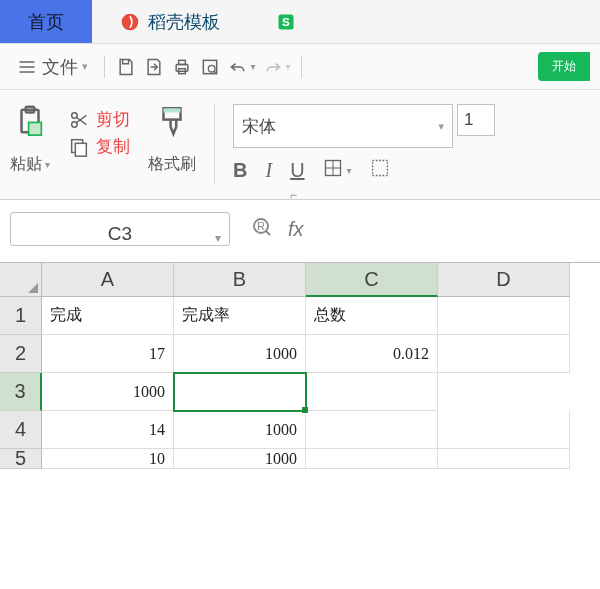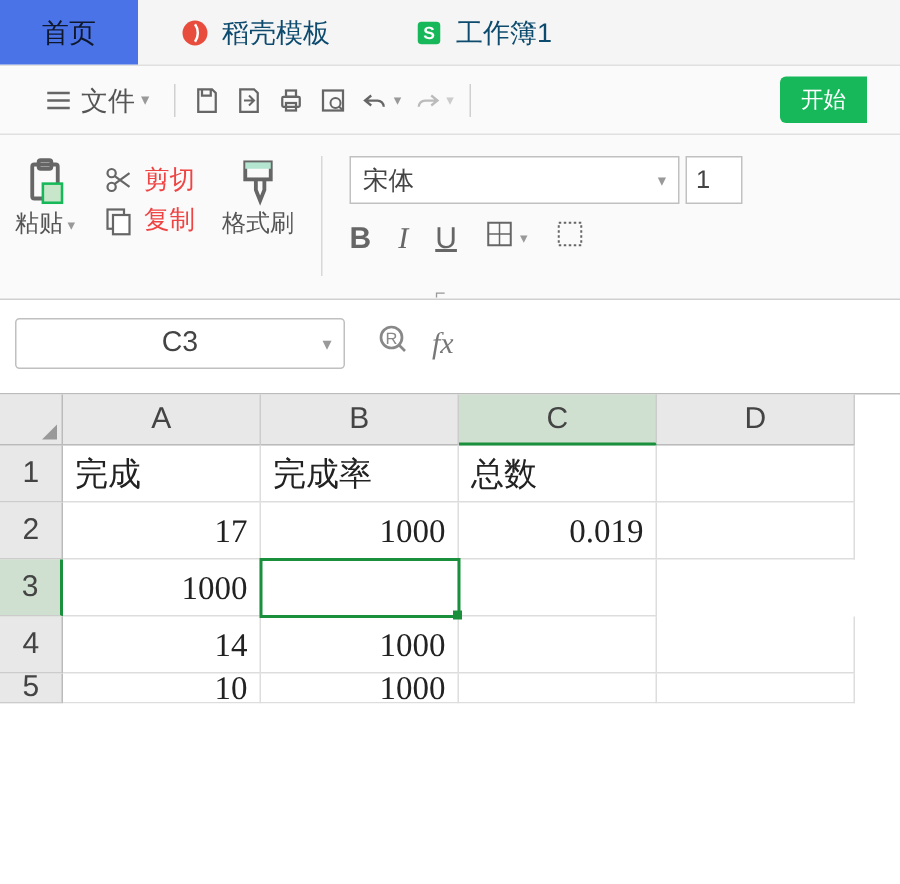--- a/index.html
+++ b/index.html
@@ -3,53 +3,53 @@
 <meta charset="utf-8">
 <style>
 * { box-sizing: border-box; margin: 0; padding: 0; font-family: "Microsoft YaHei", Arial, sans-serif; }
 body { width: 600px; height: 589px; overflow: hidden; background: #fff; }
 
 .tabs { display: flex; height: 44px; background: #f5f5f5; border-bottom: 1px solid #e0e0e0; }
 .tab { display: flex; align-items: center; padding: 0 28px; font-size: 18px; color: #0c4a6e; gap: 8px; }
 .tab.active { background: #4a73e8; color: #0f172a; }
 .tab-icon { width: 20px; height: 20px; display: inline-flex; align-items: center; justify-content: center; }
 
-.menubar { display: flex; align-items: center; height: 46px; padding: 0 22px; gap: 6px; border-bottom: 1px solid #e0e0e0; background: #fafafa; }
+.menubar { display: flex; align-items: center; height: 46px; padding: 0 10px; gap: 6px; border-bottom: 1px solid #e0e0e0; background: #fafafa; }
 .menu-btn { display: flex; align-items: center; gap: 4px; padding: 4px 6px; color: #555; font-size: 18px; cursor: pointer; }
 .menu-sep { width: 1px; height: 22px; background: #d0d0d0; margin: 0 4px; }
 .icon-sm { width: 22px; height: 22px; display: inline-flex; align-items: center; justify-content: center; color: #666; }
-.start-btn { background: #16b859; color: #fff; padding: 6px 14px; border-radius: 4px 0 0 4px; font-size: 15px; margin-left: auto; }
+.start-btn { background: #16b859; color: #fff; padding: 6px 14px; border-radius: 4px 0 0 4px; font-size: 12px; margin-left: auto; }
 
 .ribbon { display: flex; align-items: flex-start; height: 110px; padding: 14px 10px 0 10px; gap: 18px; background: #fafafa; border-bottom: 1px solid #d0d0d0; }
-.rib-big { display: flex; flex-direction: column; align-items: center; gap: 1px; color: #555; font-size: 16px; }
+.rib-big { display: flex; flex-direction: column; align-items: center; gap: 16px; color: #555; font-size: 16px; }
 .rib-big .icon-lg { width: 34px; height: 34px; }
 .rib-row { display: flex; align-items: center; gap: 6px; color: #ef4444; font-size: 17px; margin: 4px 0; }
 .icon-md { width: 22px; height: 22px; display: inline-flex; }
 .rib-sep { width: 1px; height: 80px; background: #d8d8d8; }
-.font-box { display: flex; align-items: center; border: 1px solid #c0c0c0; background: #fff; height: 32px; min-width: 220px; padding: 0 8px; font-size: 17px; color: #444; }
+.font-box { display: flex; align-items: center; border: 1px solid #c0c0c0; background: #fff; height: 44px; min-width: 220px; padding: 0 8px; font-size: 17px; color: #444; }
 .size-box { display: flex; align-items: center; border: 1px solid #c0c0c0; background: #fff; height: 32px; width: 38px; padding: 0 6px; font-size: 17px; color: #444; }
 .fmt-row { display: flex; gap: 18px; margin-top: 10px; color: #666; font-size: 20px; align-items: center; }
 .dialog-launcher { position: absolute; top: 188px; left: 290px; color: #999; font-size: 12px; }
 
 .namebox-row { display: flex; align-items: center; height: 44px; padding: 24px 10px 10px 10px; gap: 20px; }
-.namebox { border: 1px solid #c0c0c0; border-radius: 3px; height: 34px; width: 220px; display: flex; align-items: center; justify-content: center; font-size: 19px; color: #444; position: relative; }
+.namebox { border: 1px solid #c0c0c0; border-radius: 3px; height: 34px; width: 220px; display: flex; align-items: flex-end; justify-content: center; font-size: 19px; color: #444; position: relative; }
 .namebox .dd { position: absolute; right: 8px; color: #999; font-size: 12px; }
 .fx-area { display: flex; align-items: center; gap: 14px; color: #777; font-size: 20px; }
 
 .grid { margin-top: 18px; border-top: 1px solid #bbb; }
 .gh-row { display: flex; height: 34px; }
 .corner { width: 42px; border-right: 1px solid #bbb; border-bottom: 1px solid #bbb; background: #e8e8e8; position: relative; }
 .corner::after { content: ""; position: absolute; right: 3px; bottom: 3px; border-left: 10px solid transparent; border-bottom: 10px solid #999; }
 .col-h { width: 132px; border-right: 1px solid #ccc; border-bottom: 1px solid #bbb; background: #e8e8e8; display: flex; align-items: center; justify-content: center; font-size: 20px; color: #444; }
 .col-h.sel { background: #d0e0d0; border-bottom: 2px solid #1a8f3c; }
 
 .g-row { display: flex; height: 38px; }
 .row-h { width: 42px; border-right: 1px solid #bbb; border-bottom: 1px solid #ccc; background: #e8e8e8; display: flex; align-items: center; justify-content: center; font-size: 20px; color: #444; }
 .row-h.sel { background: #d0e0d0; border-right: 2px solid #1a8f3c; }
-.cell { width: 132px; border-right: 1px solid #ddd; border-bottom: 1px solid #ddd; display: flex; align-items: center; font-size: 22px; color: #222; padding: 0 8px; font-family: SimSun, serif; }
+.cell { width: 132px; border-right: 1px solid #ddd; border-bottom: 1px solid #ddd; display: flex; align-items: center; font-size: 16px; color: #222; padding: 0 8px; font-family: SimSun, serif; }
 .cell.l { justify-content: flex-start; }
 .cell.r { justify-content: flex-end; }
 .cell.active { outline: 2px solid #1a8f3c; outline-offset: -1px; position: relative; }
 .cell.active::after { content: ""; position: absolute; right: -3px; bottom: -3px; width: 6px; height: 6px; background: #1a8f3c; }
 .g-row.partial { height: 20px; overflow: hidden; }
 </style>
 </head>
 <body>
 
 <div class="tabs">
@@ -65,21 +65,20 @@
     </span>
     <span>稻壳模板</span>
   </div>
   <div class="tab">
     <span class="tab-icon">
       <svg viewBox="0 0 24 24" width="20" height="20">
           <rect x="3" y="3" width="18" height="18" rx="3" fill="#16b859"></rect>
           <text x="12" y="17" text-anchor="middle" fill="#fff" font-size="14" font-weight="bold">S</text>
         </svg>
     </span>
-    <span>工作簿1</span>
   </div>
 </div>
 
 <div class="menubar">
   <div class="menu-btn">
     <span class="icon-sm">
       <svg viewBox="0 0 24 24" width="20" height="20">
           <path d="M3 6h18M3 12h18M3 18h18" stroke="#666" stroke-width="2"></path>
         </svg>
     </span>
@@ -213,21 +212,21 @@
     <span class="dd">▾</span>
   </div>
   <div class="fx-area">
     <span>
       <svg viewBox="0 0 24 24" width="24" height="24">
           <circle cx="11" cy="11" r="7" fill="none" stroke="#888" stroke-width="1.8"></circle>
           <text x="11" y="15" text-anchor="middle" fill="#888" font-size="11">R</text>
           <path d="M16 16l4 4" stroke="#888" stroke-width="1.8"></path>
         </svg>
     </span>
-    <span style="font-style:italic;font-family:Liberation Serif, serif">fx</span>
+    <span style="font-style:italic;font-family:Liberation Sans, sans-serif">fx</span>
   </div>
 </div>
 
 <div class="grid">
   <div class="gh-row">
     <div class="corner"></div>
     <div class="col-h">A</div>
     <div class="col-h">B</div>
     <div class="col-h sel">C</div>
     <div class="col-h">D</div>
@@ -236,21 +235,21 @@
     <div class="row-h">1</div>
     <div class="cell l">完成</div>
     <div class="cell l">完成率</div>
     <div class="cell l">总数</div>
     <div class="cell l"></div>
   </div>
   <div class="g-row">
     <div class="row-h">2</div>
     <div class="cell r">17</div>
     <div class="cell r">1000</div>
-    <div class="cell r">0.019</div>
+    <div class="cell r">0.012</div>
     <div class="cell"></div>
   </div>
   <div class="g-row">
     <div class="row-h sel">3</div>
     <div class="cell r">1000</div>
     <div class="cell active"></div>
     <div class="cell"></div>
   </div>
   <div class="g-row">
     <div class="row-h">4</div>

